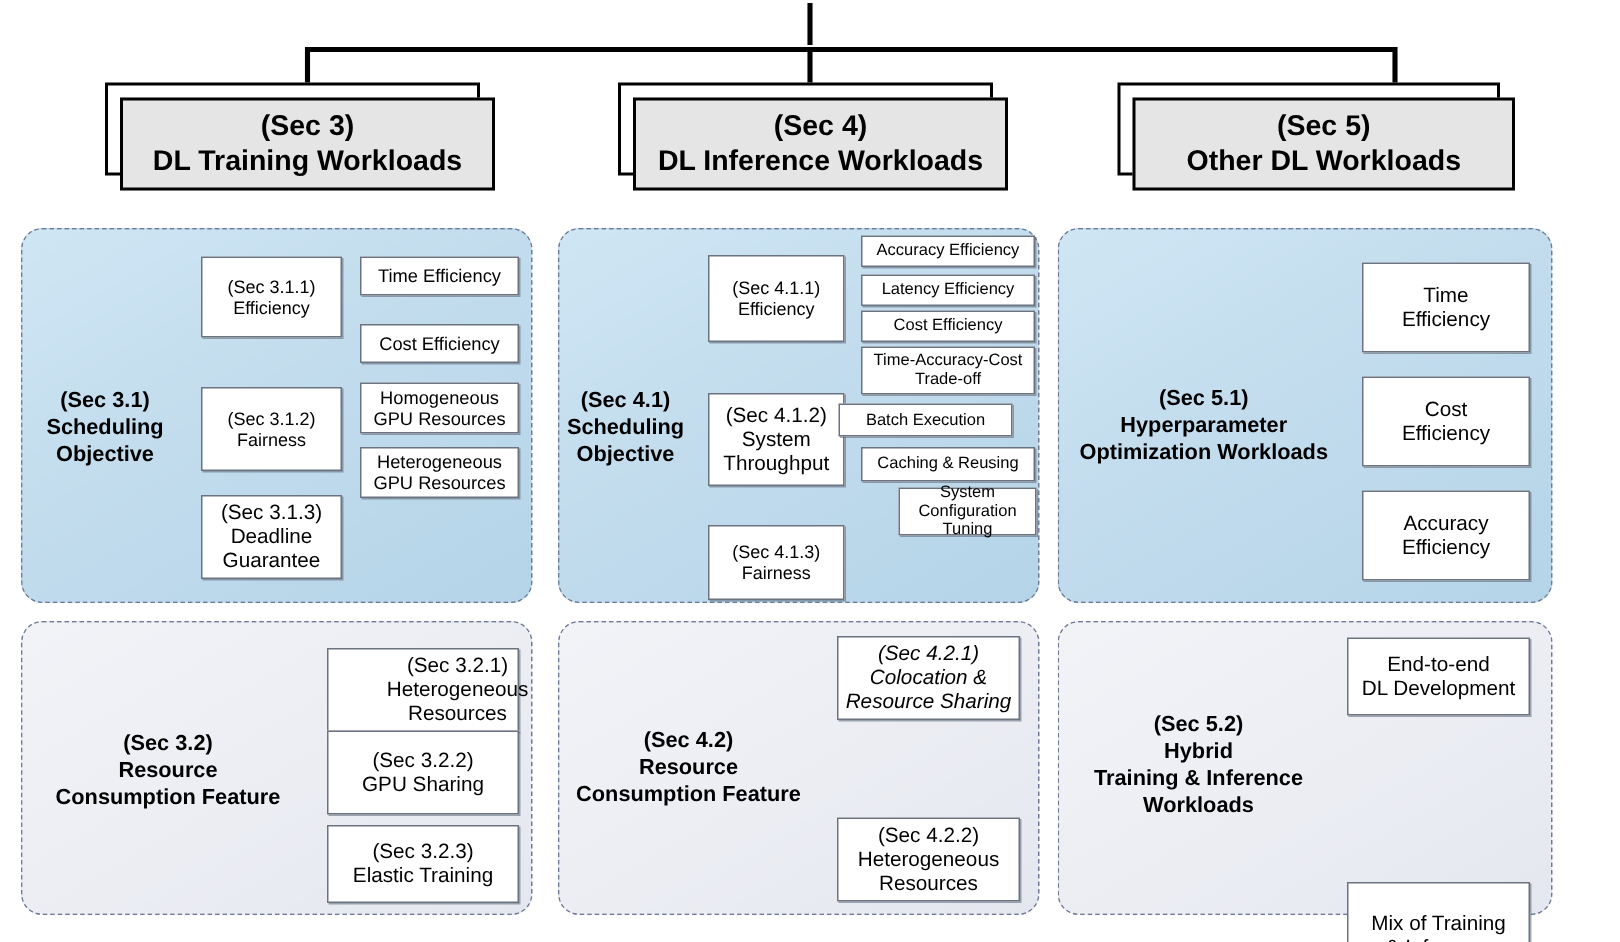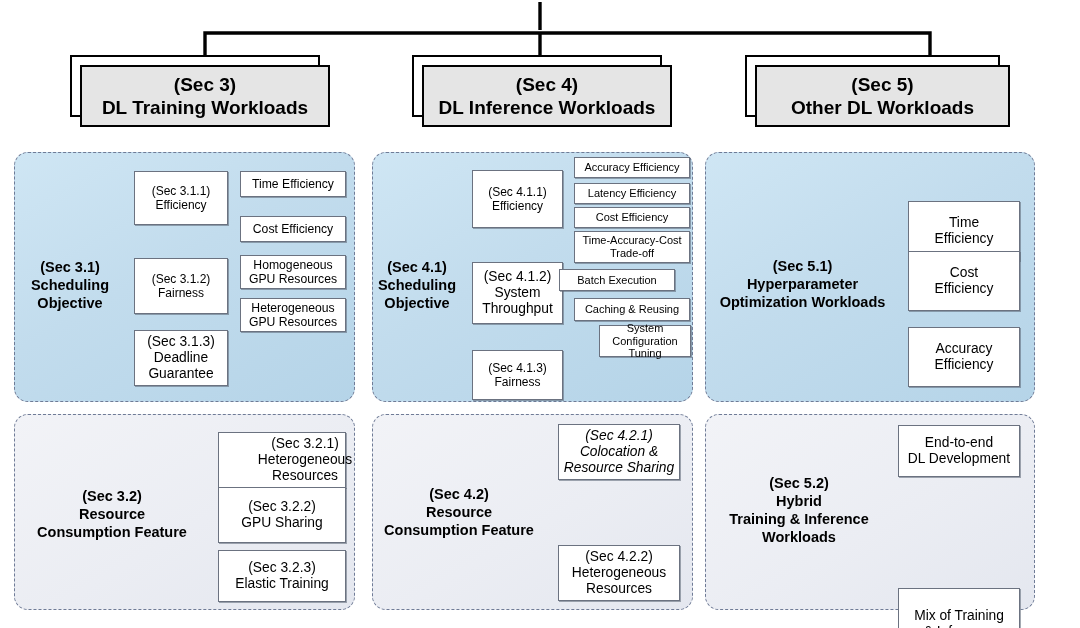--- a/index.html
+++ b/index.html
@@ -295,21 +295,21 @@
     <span class="sec">(Sec 4.2.2)</span>
     <span class="nm">Heterogeneous
 Resources</span>
   </div>
 
   <div class="panel-label" style="left:715px;top:245px;width:175px;height:78px;">
     <span>(Sec 5.1)</span>
     <span>Hyperparameter</span>
     <span>Optimization Workloads</span>
   </div>
-  <div class="node leaf-lg" style="left:908px;top:175px;width:112px;height:60px;white-space:pre-line;margin-top:26px;">
+  <div class="node leaf-lg" style="left:908px;top:175px;width:112px;height:60px;white-space:pre-line;">
     <span>Time
 Efficiency</span>
   </div>
   <div class="node leaf-lg" style="left:908px;top:251px;width:112px;height:60px;white-space:pre-line;">
     <span>Cost
 Efficiency</span>
   </div>
   <div class="node leaf-lg" style="left:908px;top:327px;width:112px;height:60px;white-space:pre-line;">
     <span>Accuracy
 Efficiency</span>

